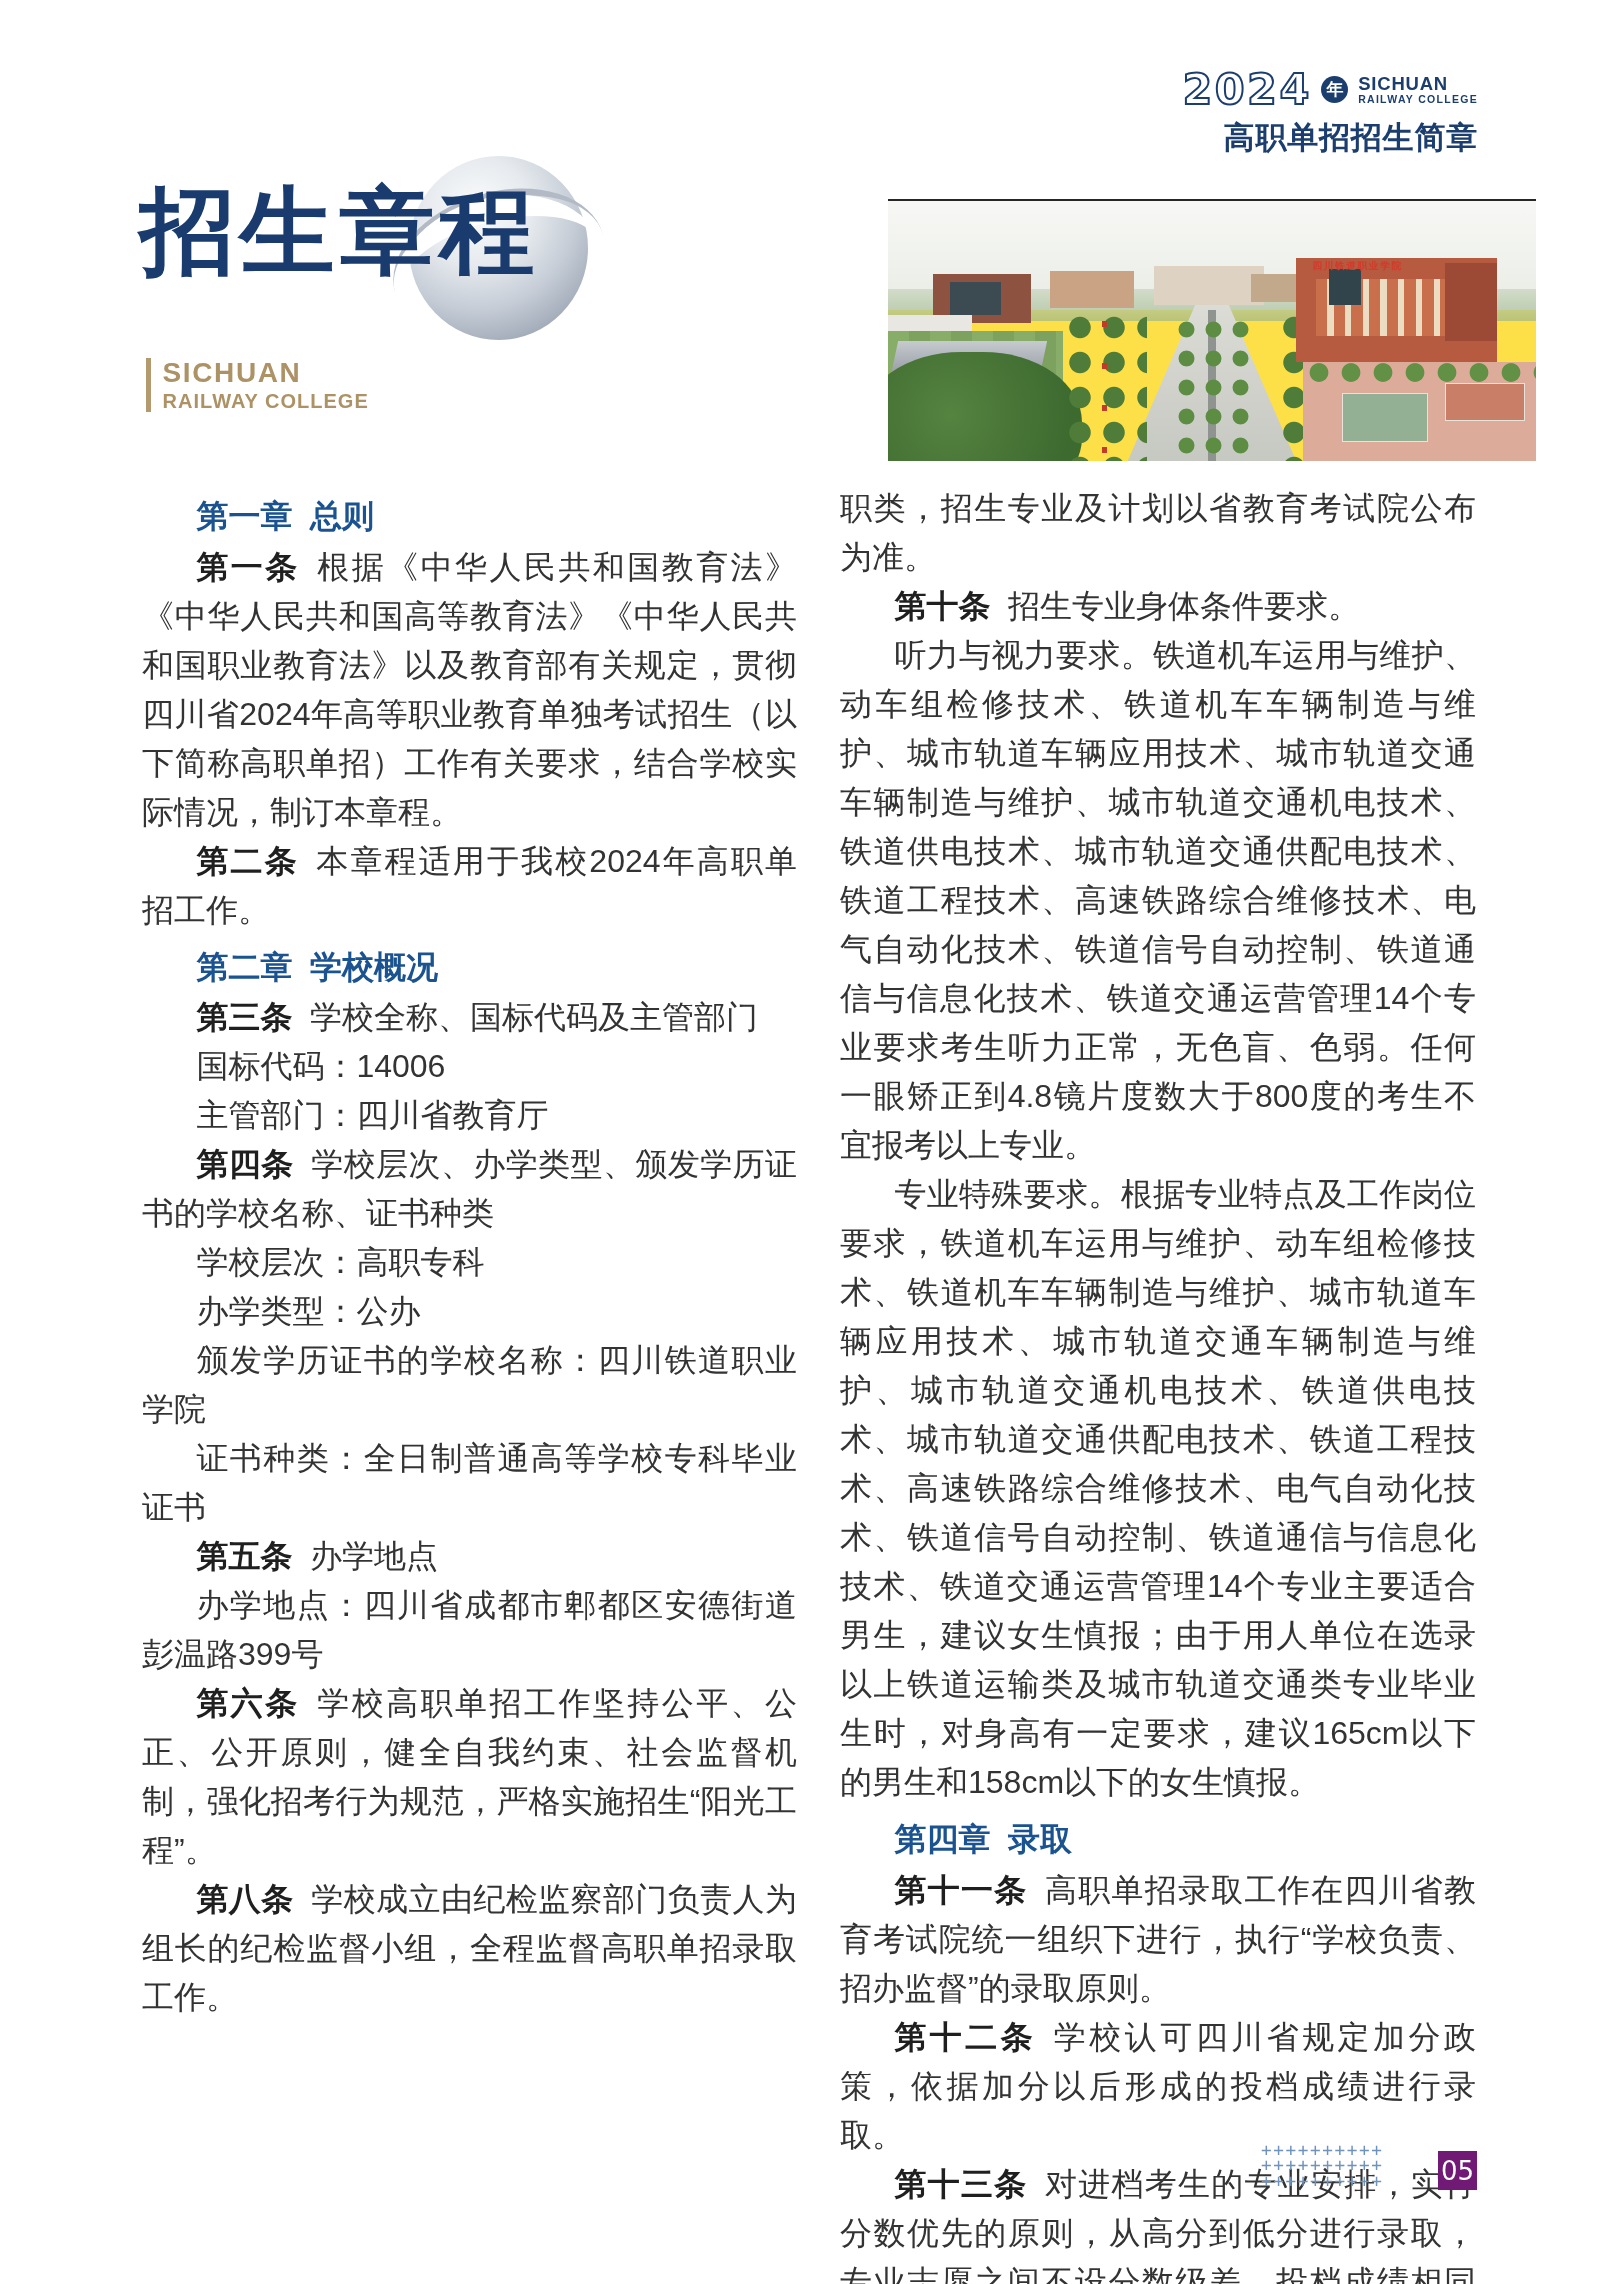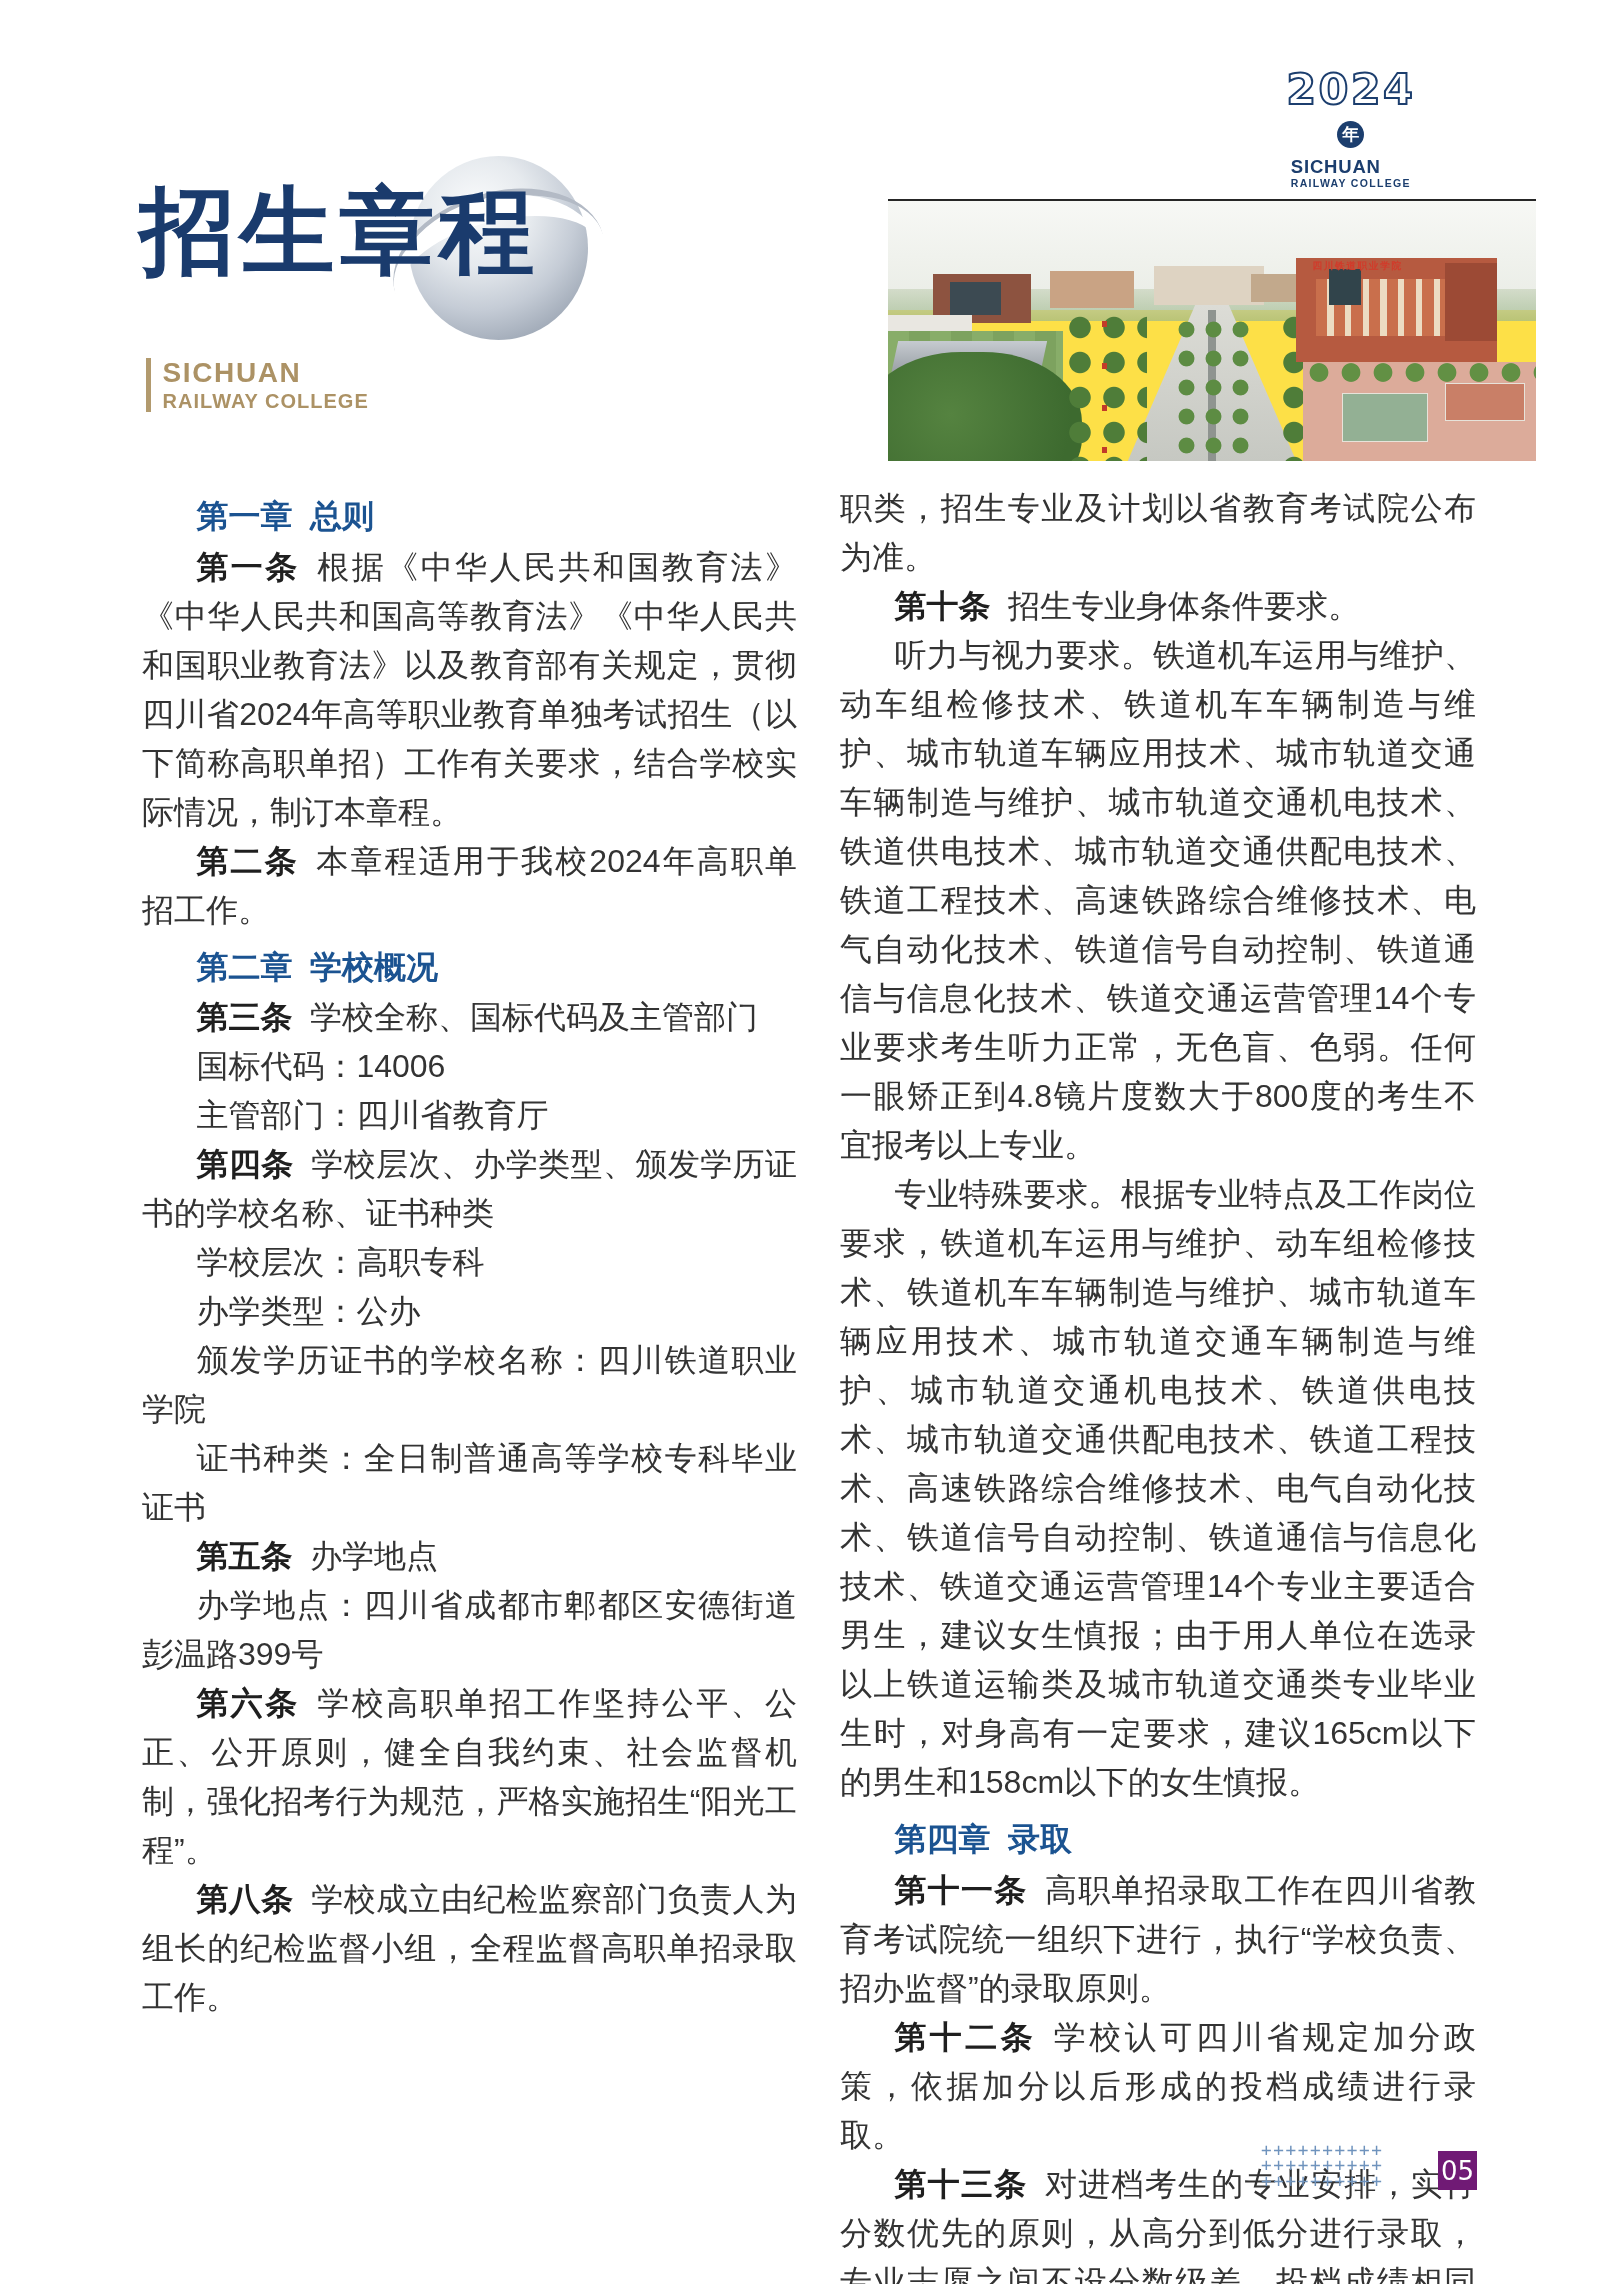--- a/index.html
+++ b/index.html
@@ -3,21 +3,21 @@
 <meta charset="utf-8">
 <style>
   html,body { margin:0; padding:0; background:#ffffff; }
   .page {
     position:relative; width:1618px; height:2284px; background:#ffffff;
     font-family:"Liberation Sans", sans-serif; overflow:hidden; color:#2e2e2e;
   }
 
   
   .header { position:absolute; top:68px; right:140px; text-align:right; }
-  .header-row1 { display:flex; align-items:center; justify-content:flex-end; gap:9.7px;flex-direction:column; }
+  .header-row1 { display:flex; align-items:center; justify-content:flex-end; gap:9.7px; }
   .year-outline {
     font-family:"DejaVu Sans", sans-serif; font-size:43px; font-weight:bold;
     color:#1c3e6e; letter-spacing:2.4px; line-height:1;
   }
   @supports (-webkit-text-stroke: 1px black) {
     .year-outline { color:transparent; -webkit-text-stroke:2px #1c3e6e; }
   }
   .year-badge {
     width:27px; height:27px; border-radius:50%; background:#1c3e6e; color:#fff;
     font-size:17px; display:flex; align-items:center; justify-content:center; font-weight:bold;

